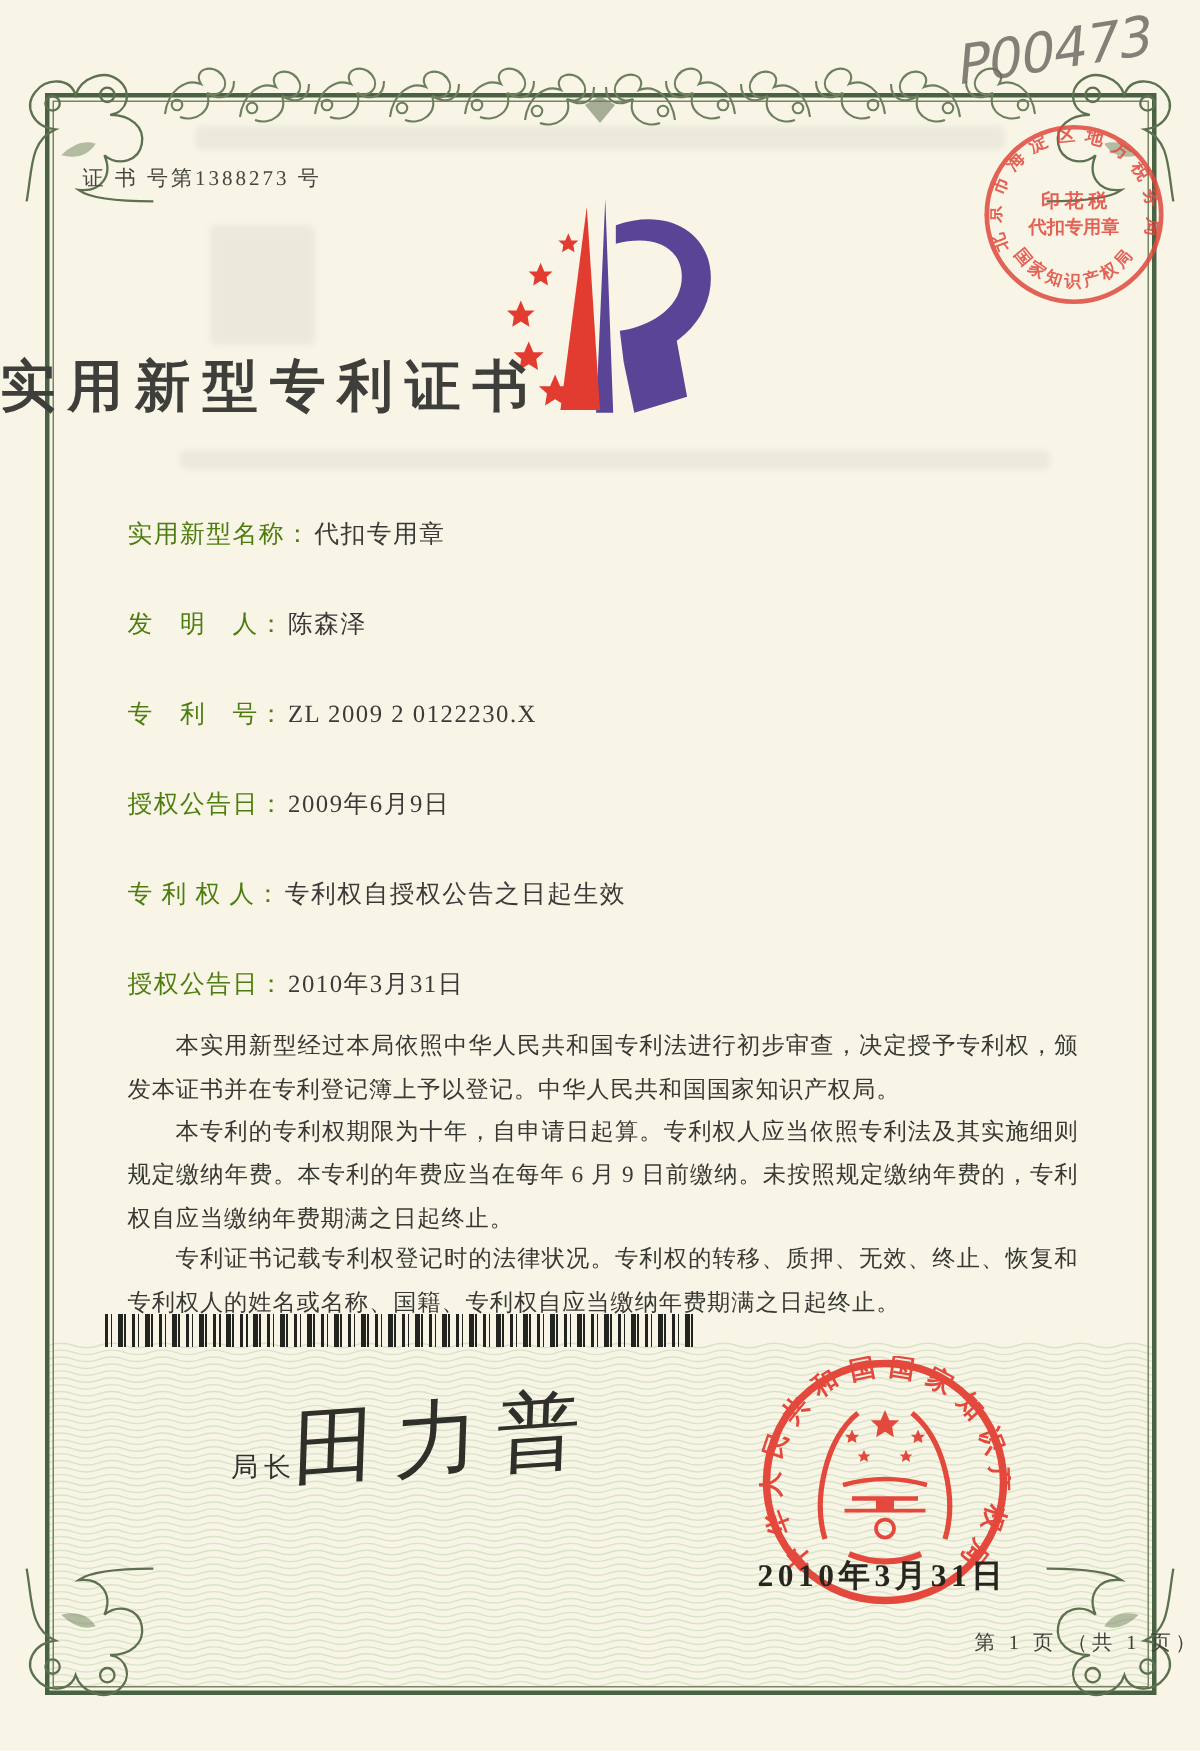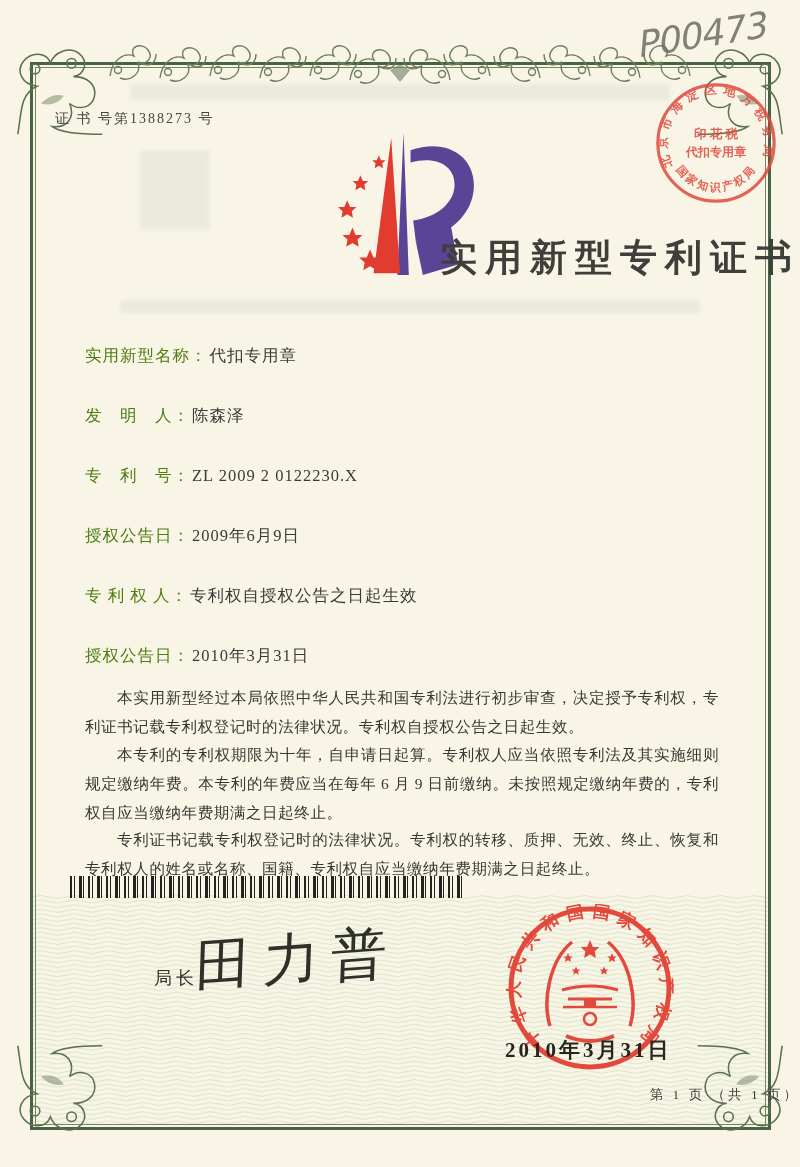--- a/index.html
+++ b/index.html
@@ -7,21 +7,21 @@
         font-family:"Liberation Serif","DejaVu Serif",serif;color:#3c3c3a;}
   .frame{position:absolute;left:30px;top:62px;width:735px;height:1062px;
          border:3px solid #4a6244;}
   .frame::after{content:"";position:absolute;inset:2px;border:1px solid #74855f;}
   .wave-layer{position:absolute;left:32px;top:893px;}
   .ornament{position:absolute;}
   .certno{position:absolute;left:55px;top:110px;font-size:14px;letter-spacing:2px;color:#45453f;}
   .handwritten{position:absolute;left:638px;top:14px;font-size:36px;color:#6f6d64;
                transform:rotate(-9deg) skewX(-14deg);letter-spacing:-1px;opacity:.85;
                font-family:"DejaVu Sans",sans-serif;}
-  .title{position:absolute;left:0;top:233px;width:100%;text-align:right;margin:0;
+  .title{position:absolute;left:0;top:233px;width:100%;text-align:left;margin:0;
          font-family:"Liberation Sans","DejaVu Sans",sans-serif;
          font-size:37px;font-weight:700;letter-spacing:8px;color:#3e3e3b;}
   .field{position:absolute;left:85px;font-size:16.5px;letter-spacing:1px;color:#3a3a38;white-space:nowrap;}
   .field .lbl{color:#4d7c0f;}
   .field .val{margin-left:2px;}
   .para{position:absolute;left:85px;width:634px;font-size:15.5px;line-height:29px;
         text-indent:32px;letter-spacing:.6px;color:#383834;text-align:justify;margin:0;}
   .barcode{position:absolute;left:70px;top:876px;width:392px;height:22px;
      background:repeating-linear-gradient(90deg,#23231f 0 2px,transparent 2px 4px,
         #23231f 4px 5px,transparent 5px 9px,#23231f 9px 12px,transparent 12px 13px,
@@ -210,21 +210,21 @@
   <div class="field" style="top:525px">
     <span class="lbl">授权公告日：</span><span class="val">2009年6月9日</span>
   </div>
   <div class="field" style="top:585px">
     <span class="lbl">专 利 权 人：</span><span class="val">专利权自授权公告之日起生效</span>
   </div>
   <div class="field" style="top:645px">
     <span class="lbl">授权公告日：</span><span class="val">2010年3月31日</span>
   </div>
 
-  <p class="para" style="top:683px">本实用新型经过本局依照中华人民共和国专利法进行初步审查，决定授予专利权，专利证书记载专利权登记时的法律状况。专利权自授权公告之日起生效。</p>
+  <p class="para" style="top:683px">本实用新型经过本局依照中华人民共和国专利法进行初步审查，决定授予专利权，颁发本证书并在专利登记簿上予以登记。中华人民共和国国家知识产权局。</p>
   <p class="para" style="top:740px">本专利的专利权期限为十年，自申请日起算。专利权人应当依照专利法及其实施细则规定缴纳年费。本专利的年费应当在每年 6 月 9 日前缴纳。未按照规定缴纳年费的，专利权自应当缴纳年费期满之日起终止。</p>
   <p class="para" style="top:825px">专利证书记载专利权登记时的法律状况。专利权的转移、质押、无效、终止、恢复和专利权人的姓名或名称、国籍、专利权自应当缴纳年费期满之日起终止。</p>
 
   <div class="barcode"></div>
 
   <div class="director">局长</div>
   <div class="signature">田力普</div>
 
   <svg class="ornament" style="left:506px;top:904px;opacity:.9" width="168" height="168" viewBox="0 0 168 168">
     <defs>

